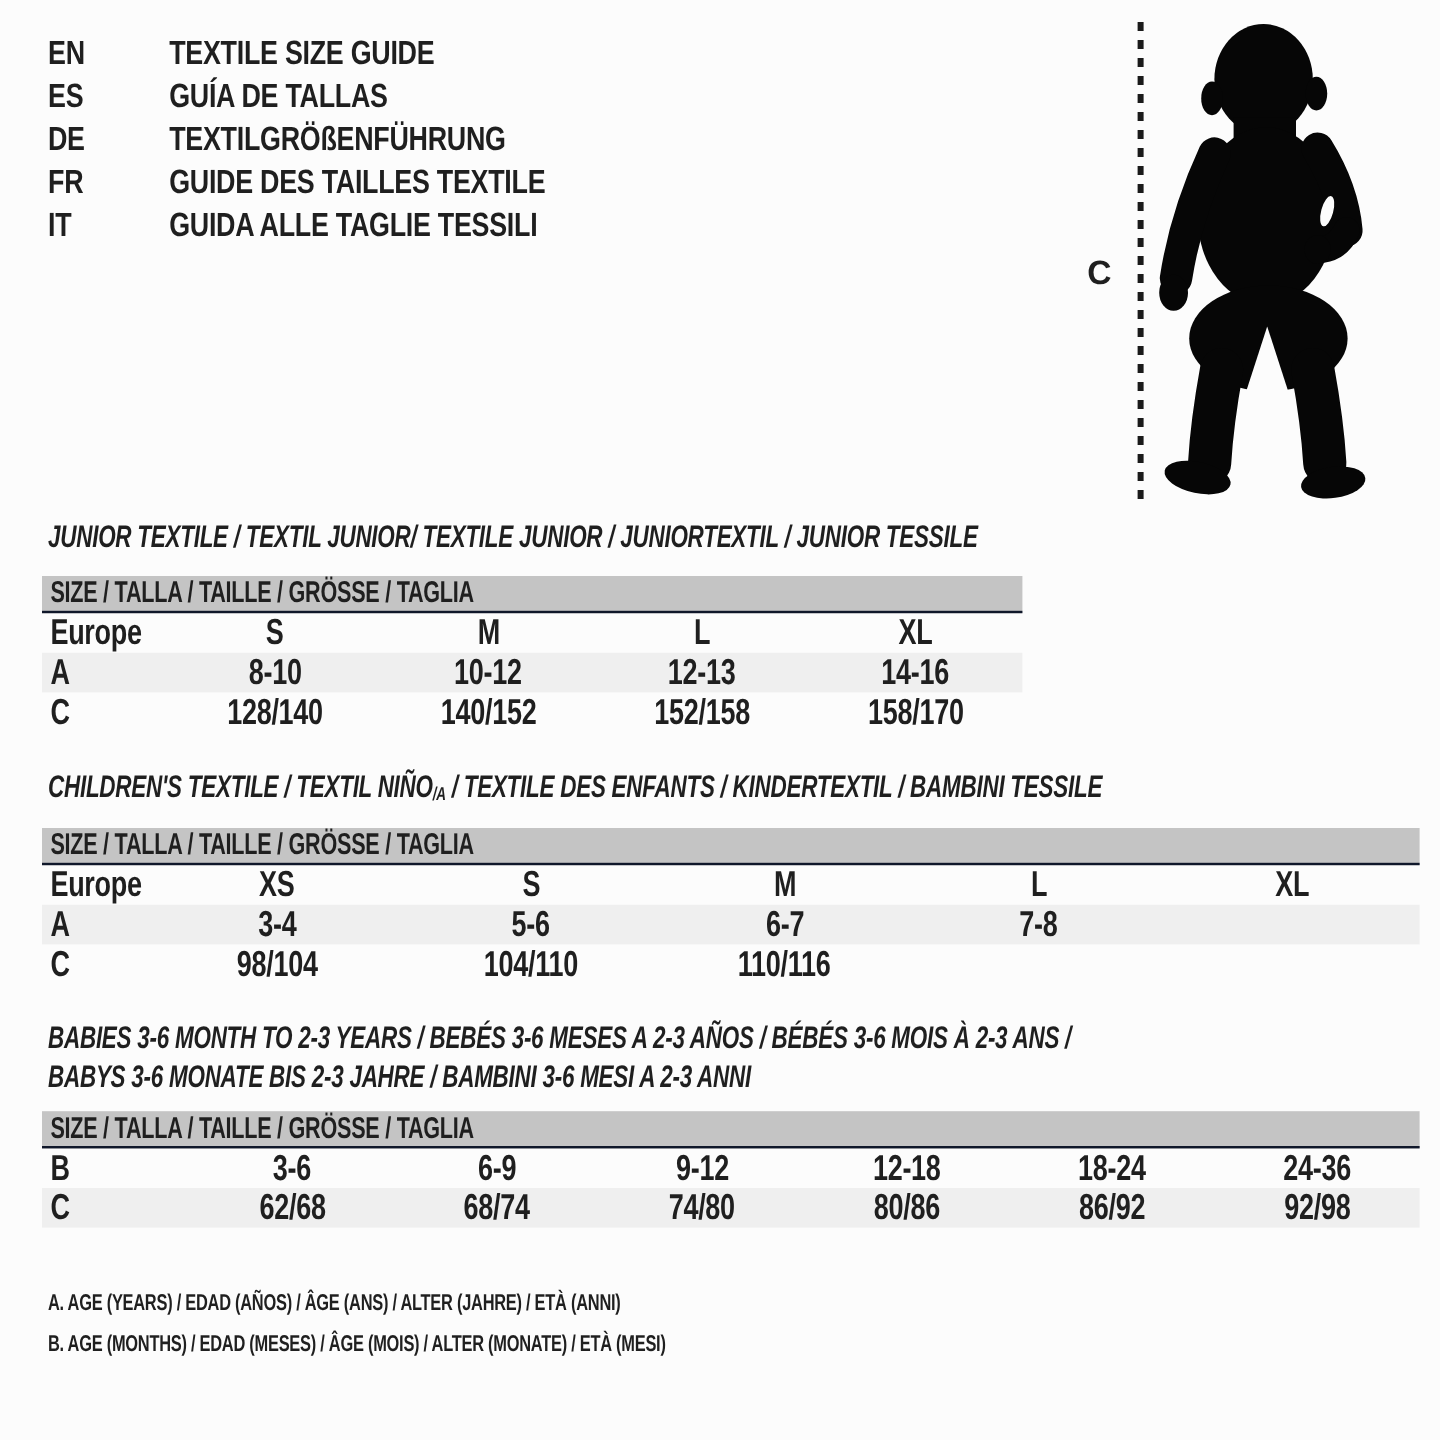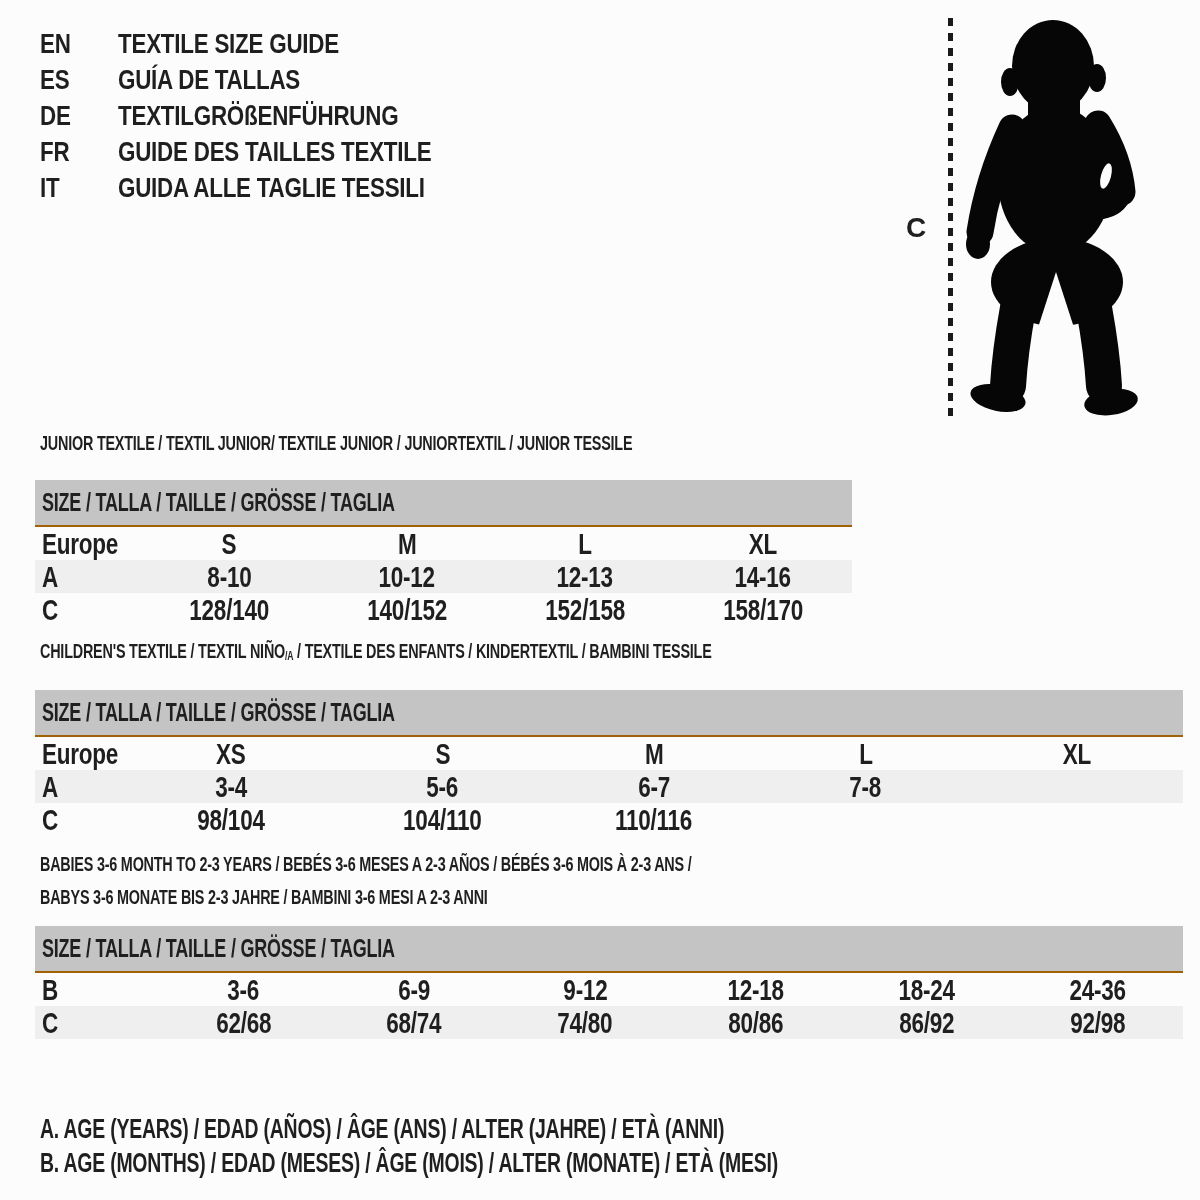--- a/index.html
+++ b/index.html
@@ -18,57 +18,57 @@
     font-family:"Liberation Sans", sans-serif;
     font-weight:700;
     overflow:hidden;
   }
   .abs{position:absolute;}
   .cond{display:inline-block;transform:scaleX(0.75);transform-origin:0 50%;white-space:nowrap;letter-spacing:-0.3px;}
   .condc{display:inline-block;transform:scaleX(0.75);transform-origin:50% 50%;white-space:nowrap;letter-spacing:-0.3px;}
 
   
   .lang-list{left:40px;top:26px;}
-  .lang-row{display:flex;height:36px;align-items:center;font-size:28px;}
+  .lang-row{display:flex;height:36px;align-items:center;font-size:28px;gap:23px;}
   .lang-code{width:78px;flex:0 0 78px;}
   .lang-row .cond{transform:scaleX(0.8);}
 
   
   .measure-line{left:948px;top:18px;width:5px;height:400px;
     background:repeating-linear-gradient(to bottom,#1a1a1a 0 8px,transparent 8px 15px);}
   .measure-label{left:906px;top:212px;font-size:28px;}
   .toddler{left:956px;top:20px;}
 
   
-  .t-title{font-size:20px;}
+  .t-title{font-size:26px;font-style:italic;}
   .t-title .cond{transform:scaleX(0.72);}
   .junior-title{left:40px;top:432px;}
   .children-title{left:40px;top:640px;}
   .babies-title{left:40px;top:848px;line-height:33px;}
   sub{font-size:0.6em;vertical-align:-0.15em;}
 
   
   .size-table{left:35px;}
-  .size-bar{height:47px;background:var(--bar-bg);border-bottom:2px solid #a16207;
+  .size-bar{height:31px;background:var(--bar-bg);border-bottom:2px solid #0f172a;
     display:flex;align-items:center;padding-left:7px;font-size:25px;}
   .size-bar .cond{transform:scaleX(0.72);}
   .row{display:grid;height:33px;align-items:center;font-size:30px;}
   .row.shaded{background:var(--shaded-row-bg);}
   .row .lbl{padding-left:7px;text-align:left;}
   .row .val{text-align:center;}
 
   .junior-table{top:480px;width:817px;}
   .junior-table .row{grid-template-columns:105px repeat(4,1fr);}
   .children-table{top:690px;width:1148px;}
   .children-table .row{grid-template-columns:90px repeat(5,1fr);}
   .babies-table{top:926px;width:1148px;}
   .babies-table .row{grid-template-columns:123px repeat(6,1fr);}
 
   
-  .footnotes{left:40px;top:1070px;font-size:27px;line-height:34px;margin-top:42px;}
+  .footnotes{left:40px;top:1070px;font-size:19px;line-height:34px;}
   .footnotes .cond{transform:scaleX(0.72);}
 </style>
 </head>
 <body>
 
 <header class="abs lang-list">
   <div class="lang-row">
     <span class="lang-code cond">EN</span>
     <span class="cond">TEXTILE SIZE GUIDE</span>
   </div>

